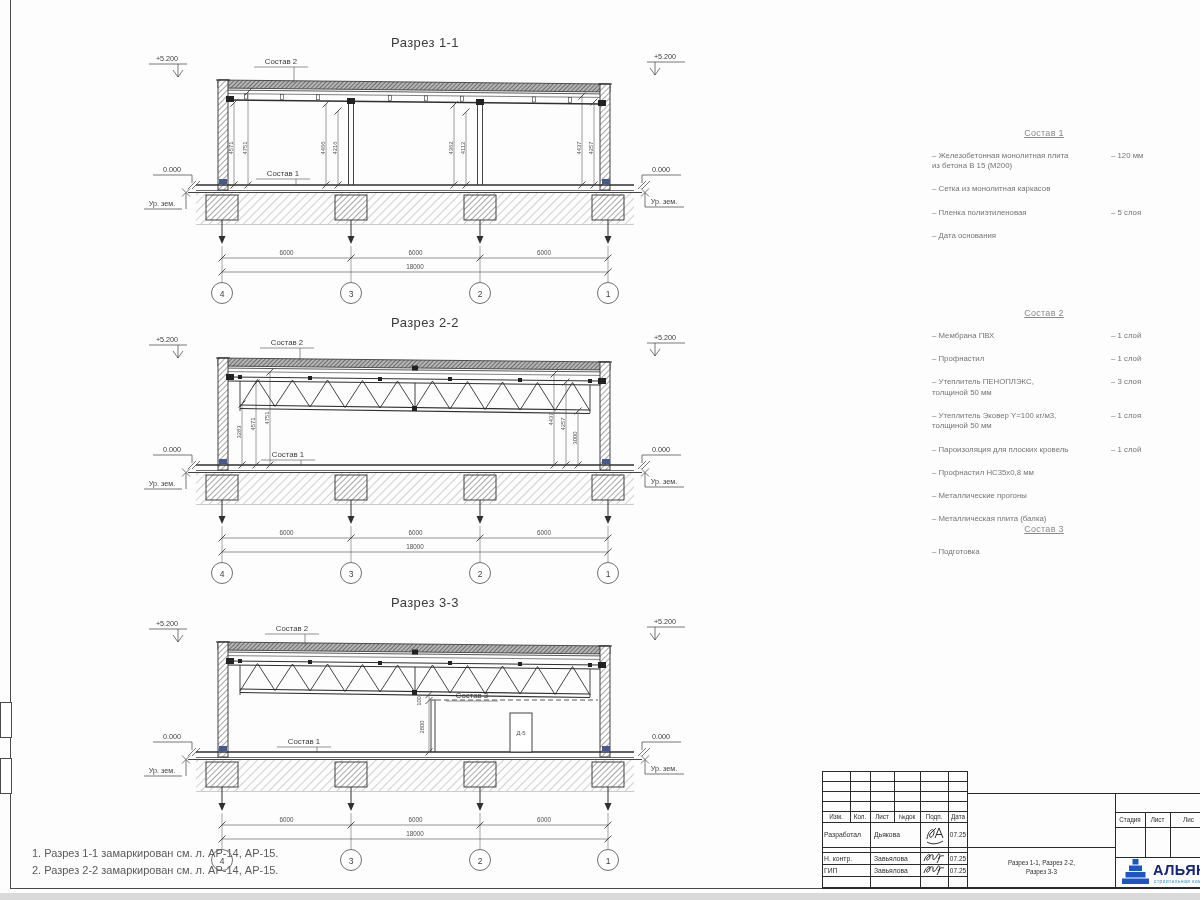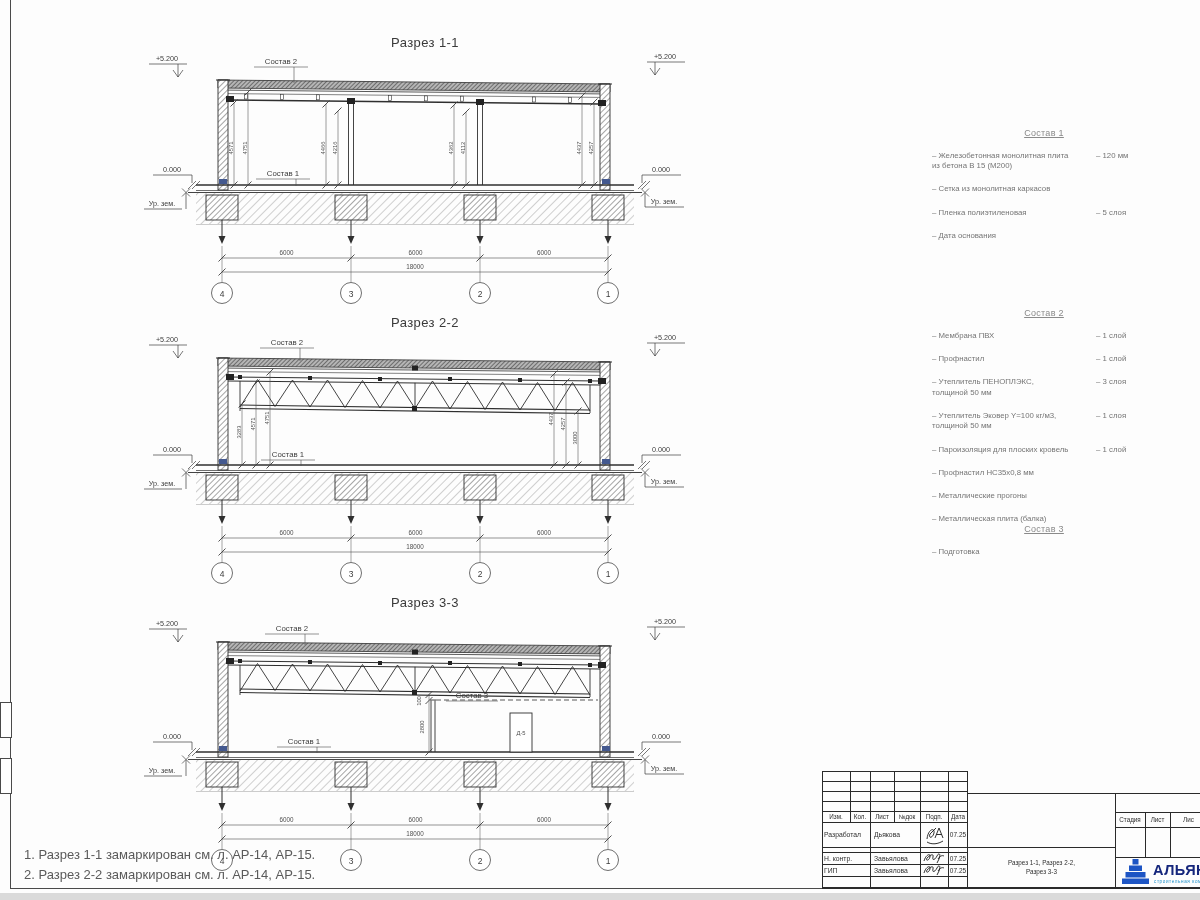--- a/index.html
+++ b/index.html
@@ -12,23 +12,23 @@
   .elev{font-size:7.2px;}
   .dim{font-size:5.8px;fill:#4f4f4f;}
   .dimh{font-size:6.3px;fill:#4f4f4f;}
   .bub{font-size:8.5px;}
   
   .comp{position:absolute;width:224px;color:#757575;font-size:7.8px;line-height:1.32;}
   .comp-title{text-align:center;text-decoration:underline;font-size:9px;color:#8a8a8a;
               margin-bottom:11px;letter-spacing:.3px;}
   .comp-item{display:flex;align-items:flex-start;margin-bottom:13px;}
   .comp-name{flex:0 0 158px;white-space:pre-line;}
-  .comp-val{flex:0 0 52px;margin-left:6px;white-space:nowrap;}
+  .comp-val{flex:0 0 52px;margin-left:21px;white-space:nowrap;}
   
-  .notes{position:absolute;left:24px;top:845px;font-size:13px;line-height:1.55;color:#5a5a5a;}
+  .notes{position:absolute;left:32px;top:845px;font-size:11px;line-height:1.55;color:#5a5a5a;}
   
   .tb{position:absolute;left:822px;top:765px;width:385px;height:124px;}
   .tb .hl{position:absolute;background:#2a2a2a;height:1px;}
   .tb .vl{position:absolute;background:#2a2a2a;width:1px;}
   .tb .cell{position:absolute;display:flex;align-items:center;justify-content:center;
             font-size:6.3px;color:#2e2e2e;text-align:center;overflow:hidden;}
   .tb .cell.left{justify-content:flex-start;padding-left:2px;text-align:left;}
   .tb .box{position:absolute;border:1.2px solid #2a2a2a;box-sizing:border-box;}
   .doc-title{white-space:pre-line;font-size:7.5px;line-height:1.5;color:#2e2e2e;}
   .brand{font-size:14.5px;font-weight:bold;color:#15267c;letter-spacing:.5px;white-space:nowrap;}

